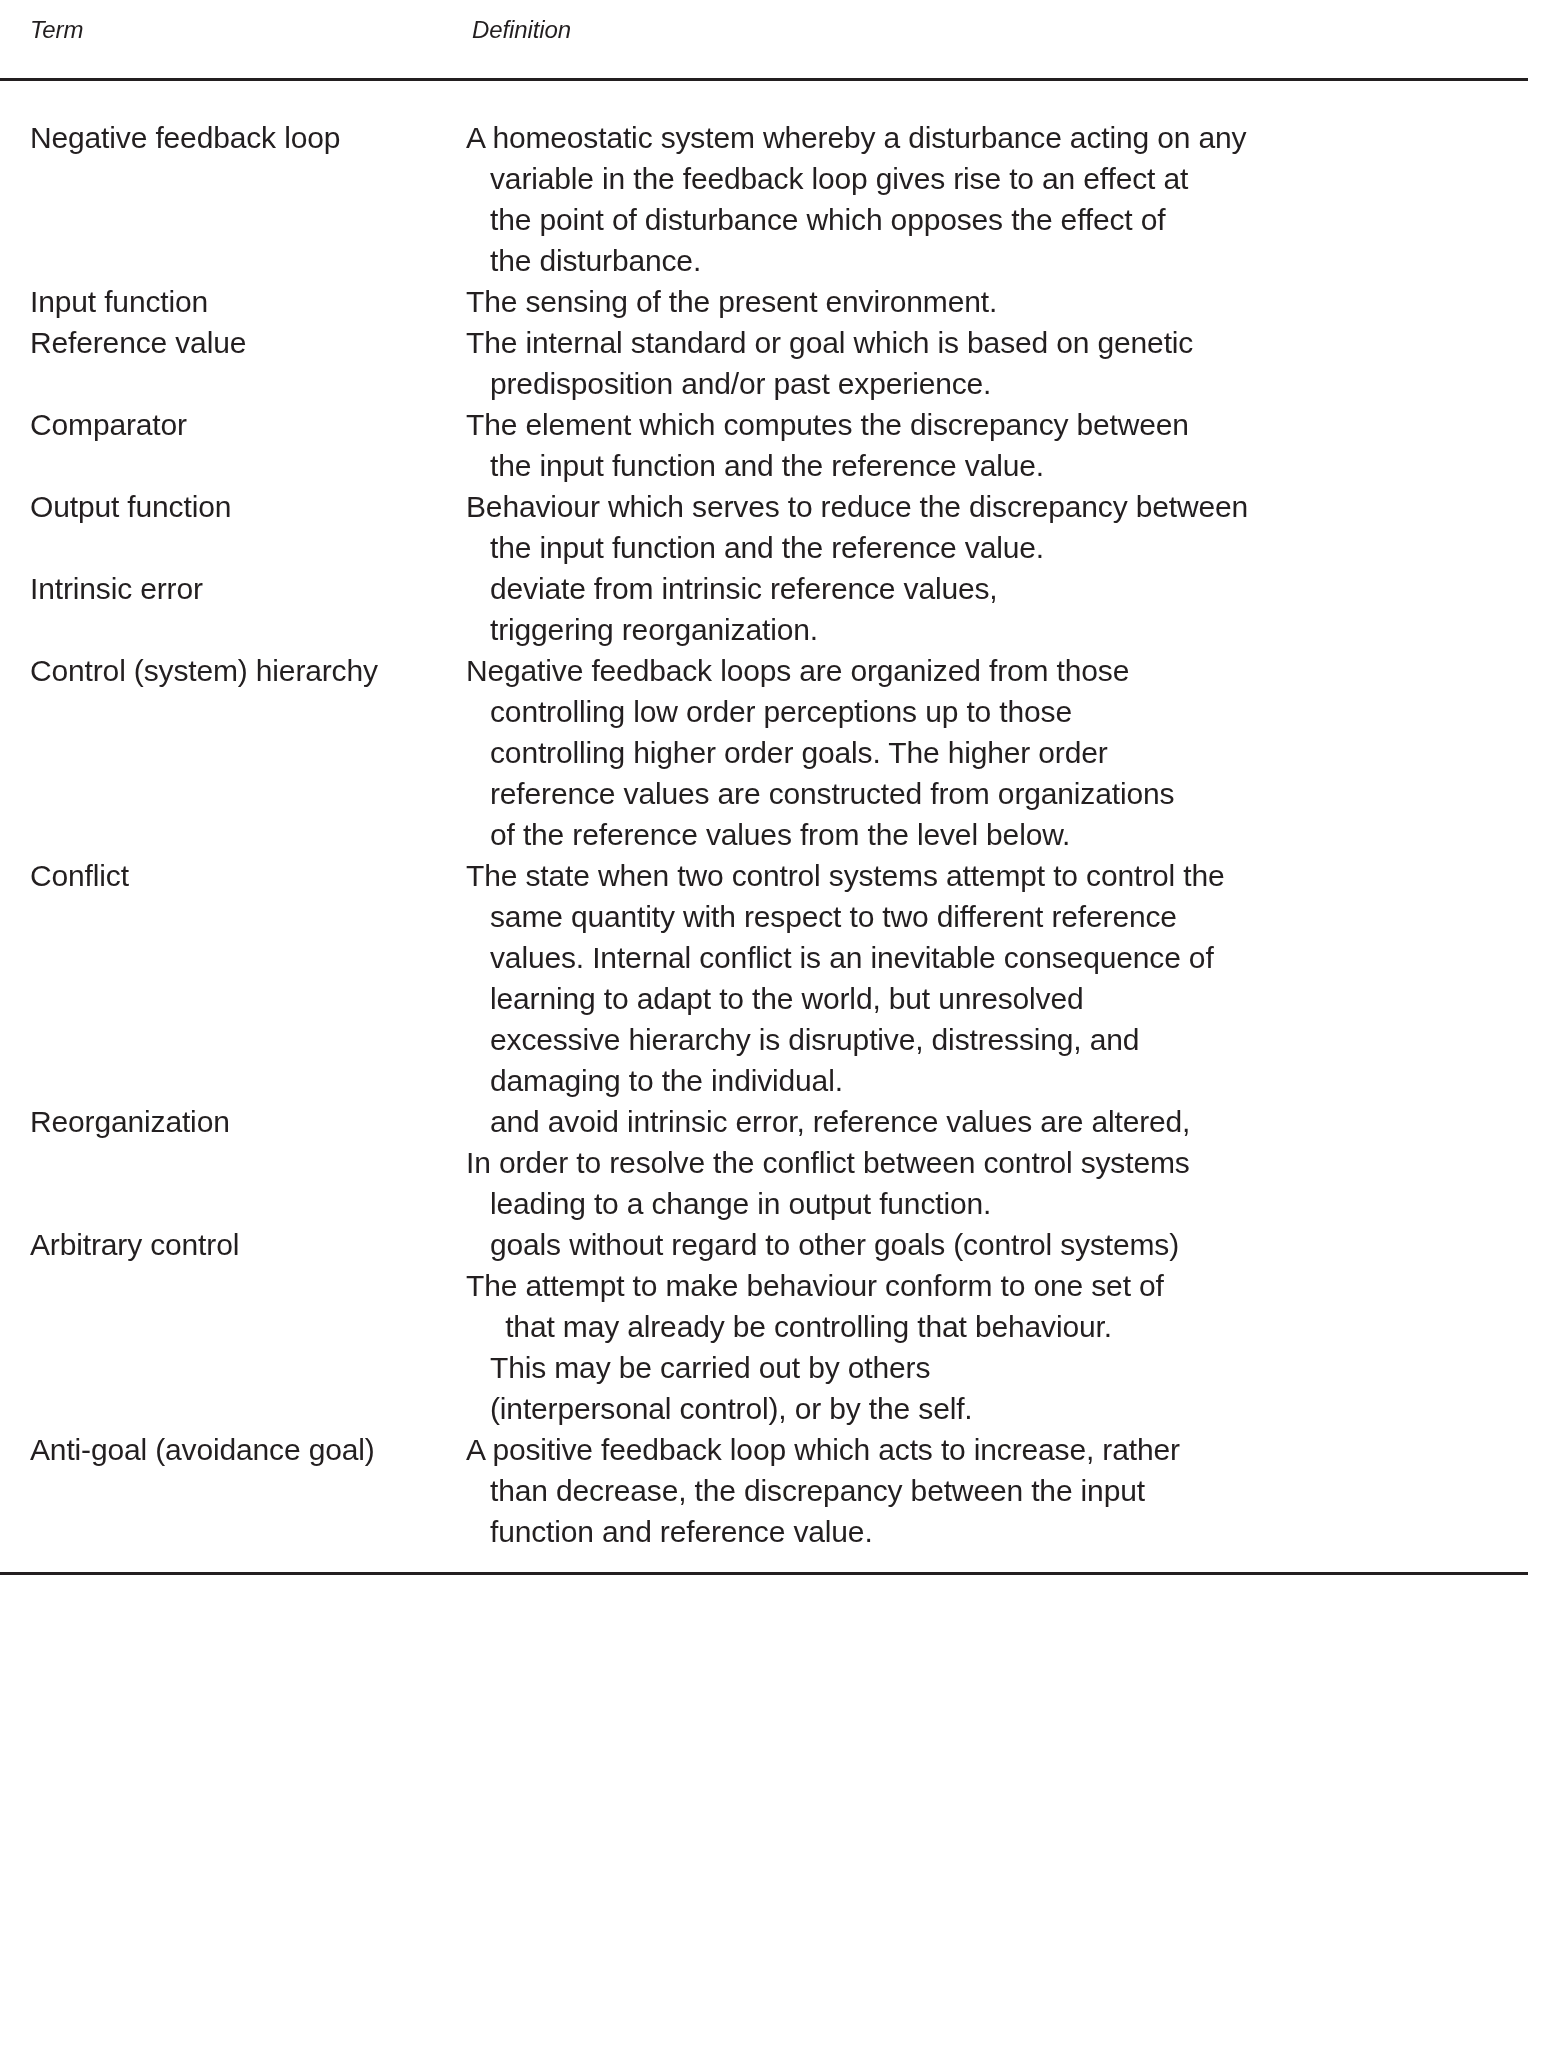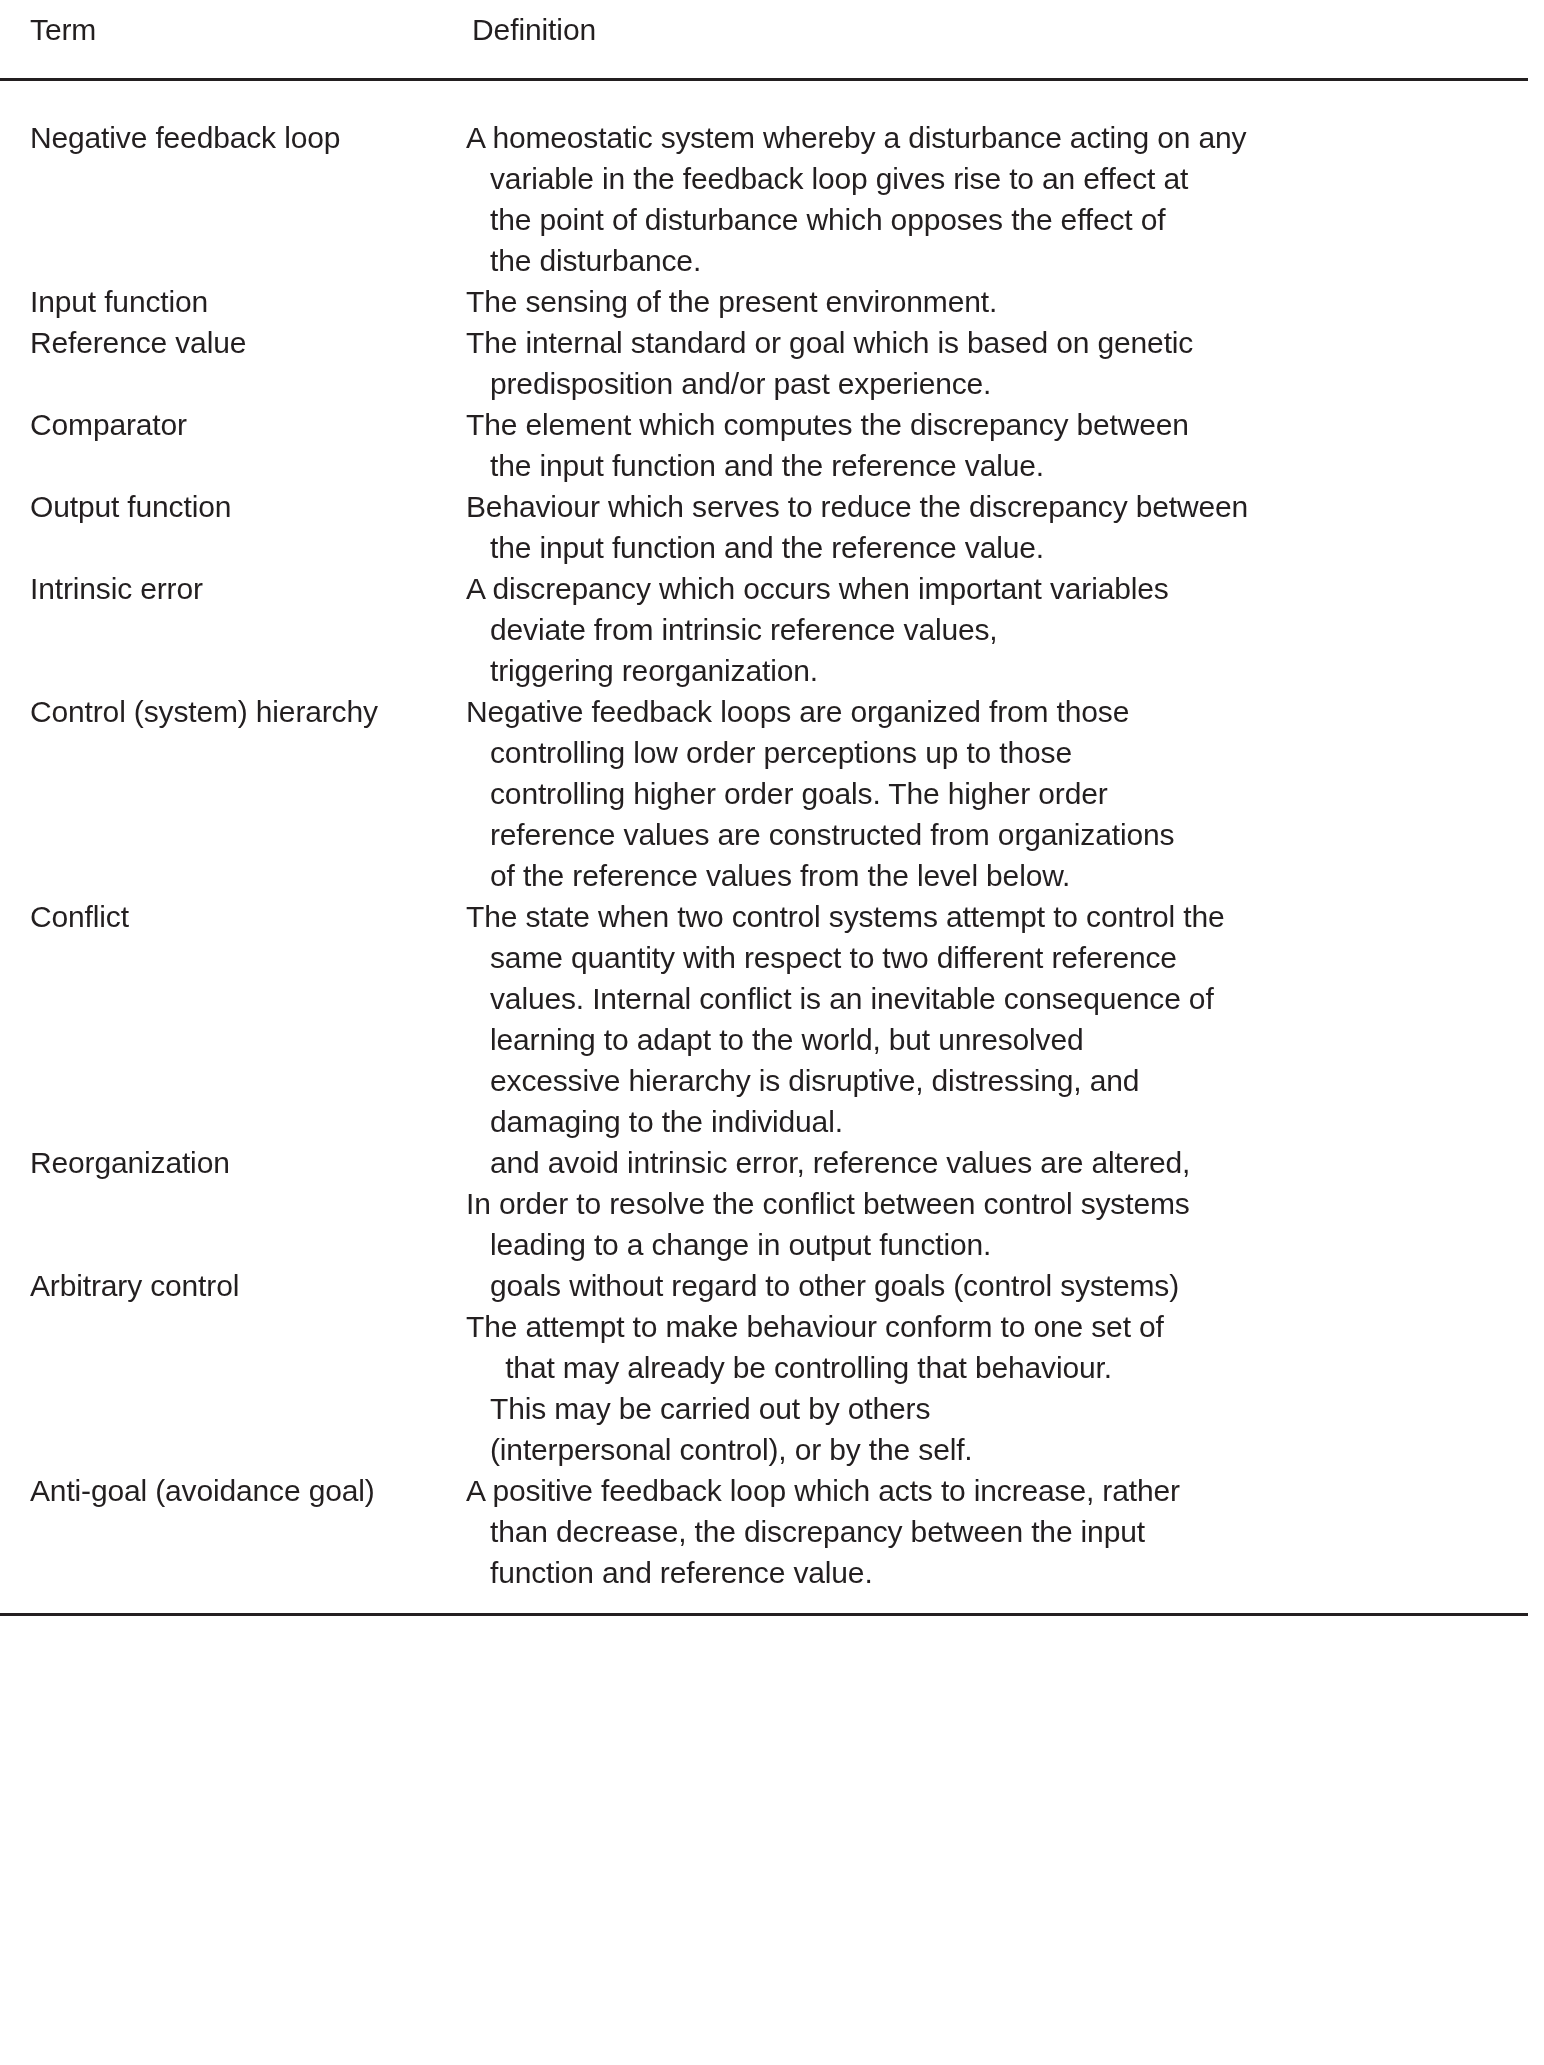--- a/index.html
+++ b/index.html
@@ -49,24 +49,25 @@
     width: 420px;
   }
   .col-def {
     position: absolute;
     left: 472px;
     top: 0;
     width: 1062px;
   }
 
   .head-label {
-    font-size: 30px;
+    font-size: 24px;
     line-height: 41px;
     letter-spacing: -0.1px;
     white-space: nowrap;
+    font-style: italic;
   }
 
   .body-rows {
     margin-top: 36px;
     position: relative;
   }
 
   .row {
     position: relative;
     display: block;
@@ -151,21 +152,20 @@
       <div class="row">
         <div class="term-cell">Output function</div>
         <div class="def-cell">
           <span class="def-line">Behaviour which serves to reduce the discrepancy between</span>
           <span class="def-line cont">the input function and the reference value.</span>
         </div>
       </div>
       <div class="row">
         <div class="term-cell">Intrinsic error</div>
         <div class="def-cell">
-          <span class="def-line">A discrepancy which occurs when important variables</span>
           <span class="def-line cont">deviate from intrinsic reference values,</span>
           <span class="def-line cont">triggering reorganization.</span>
         </div>
       </div>
       <div class="row">
         <div class="term-cell">Control (system) hierarchy</div>
         <div class="def-cell">
           <span class="def-line">Negative feedback loops are organized from those</span>
           <span class="def-line cont">controlling low order perceptions up to those</span>
           <span class="def-line cont">controlling higher order goals. The higher order</span>

